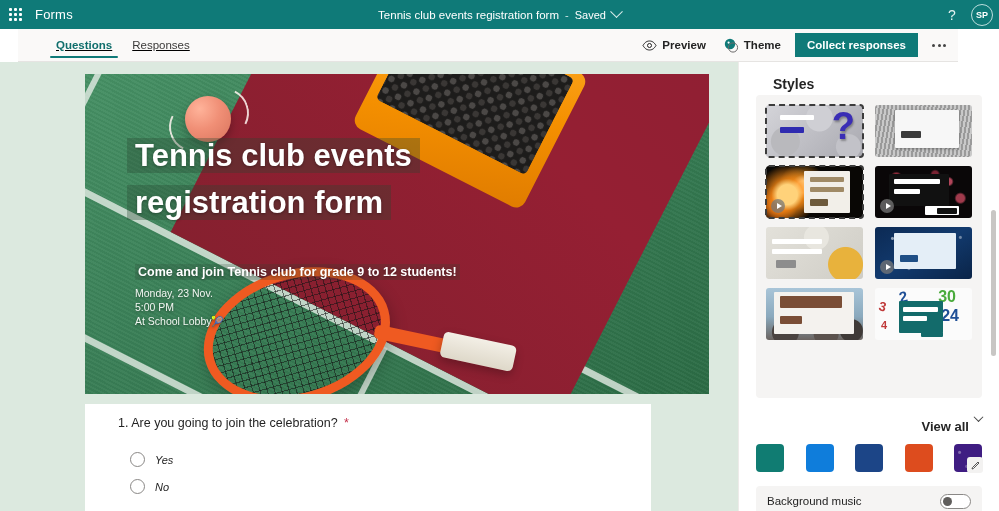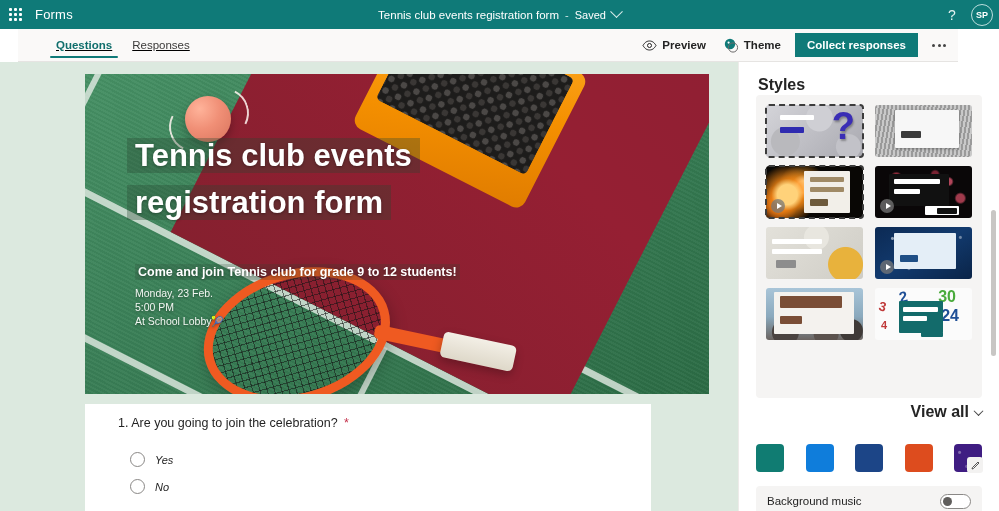--- a/index.html
+++ b/index.html
@@ -286,22 +286,22 @@
   .opt-label { font-size: 11px; color: #242424; }
 
   
   .rightpanel {
     position: absolute; top: 62px; right: 0;
     width: 261px; height: 449px;
     background: #ffffff;
     border-left: 1px solid #edebe9;
   }
   .panel-title {
-    position: absolute; left: 19px; top: 14px;
-    font-size: 16px; font-weight: bold; color: #242424;
+    position: absolute; left: 34px; top: 14px;
+    font-size: 14px; font-weight: bold; color: #242424;
   }
   .styles-box {
     position: absolute; left: 17px; top: 33px;
     width: 226px; height: 303px;
     background: #f5f4f3; border-radius: 4px;
   }
   .thumb-grid {
     position: absolute; left: 10px; top: 10px;
     width: 206px;
     display: grid;
@@ -396,21 +396,21 @@
   }
   .num {
     position: absolute; font-weight: bold; line-height: 1;
   }
 
   .viewall-row {
     position: absolute; right: 17px; top: 341px;
     display: flex; align-items: center; gap: 6px;
     cursor: pointer;
   }
-  .viewall-label { font-size: 16px; font-weight: bold; color: #242424; }
+  .viewall-label { font-size: 13px; font-weight: bold; color: #242424; margin-top: 16px; }
   .viewall-chev {
     width: 7px; height: 7px;
     border-right: 1.4px solid #444;
     border-bottom: 1.4px solid #444;
     transform: rotate(45deg) translate(-1px,-1px);
   }
 
   .swatches {
     position: absolute; left: 17px; top: 382px;
     width: 226px;
@@ -560,21 +560,21 @@
 
       <div class="banner-text">
         <div>
           <span class="form-title">Tennis club events</span>
         </div>
         <div>
           <span class="form-title">registration form</span>
         </div>
         <div class="form-subtitle">Come and join Tennis club for grade 9 to 12 students!</div>
         <div class="form-details">
-          <div>Monday, 23 Feb.</div>
+          <div>Monday, 23 Nov.</div>
           <div>5:00 PM</div>
           <div>
             <span>At School Lobby</span><span class="emoji-ball">🎾</span>
           </div>
         </div>
       </div>
     </div>
 
     <div class="qcard">
       <div class="qtitle">

